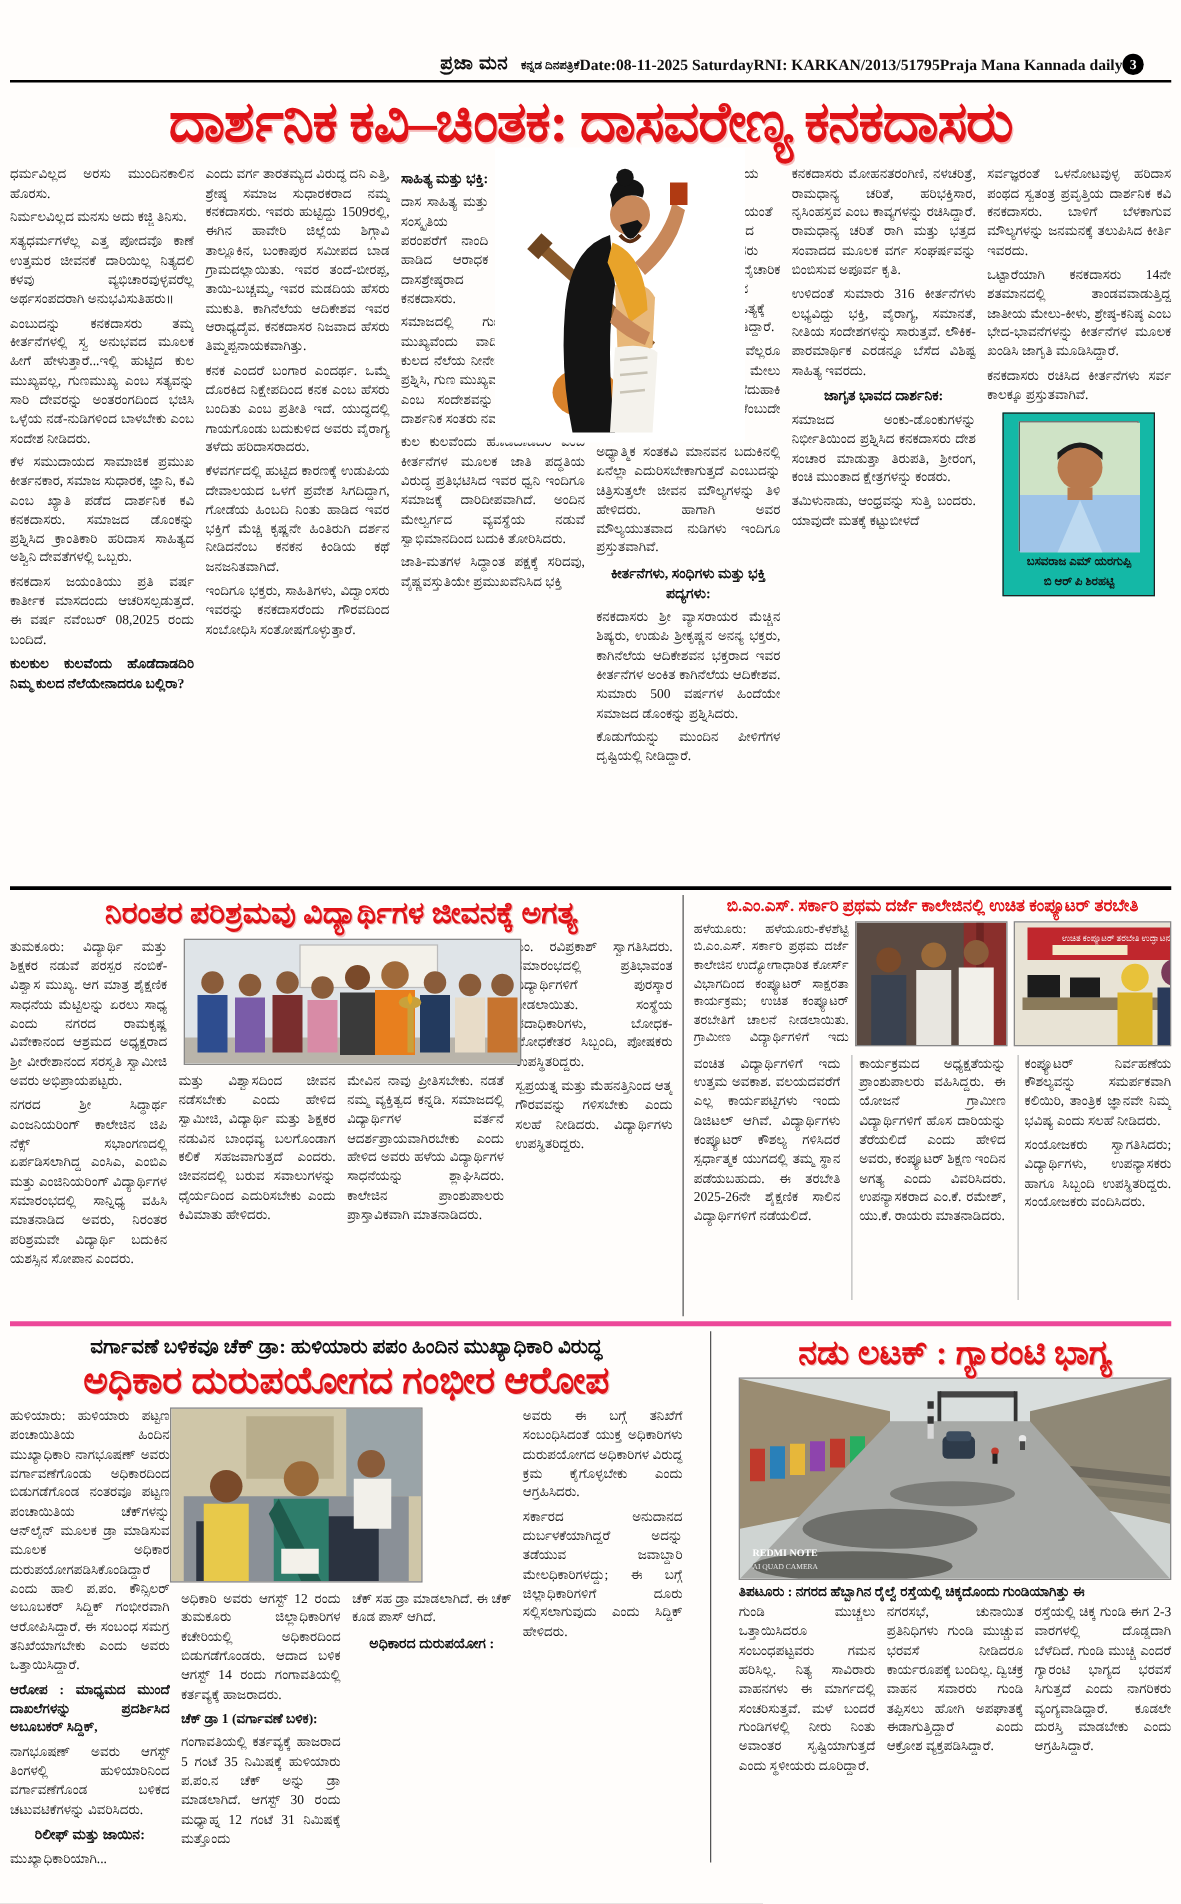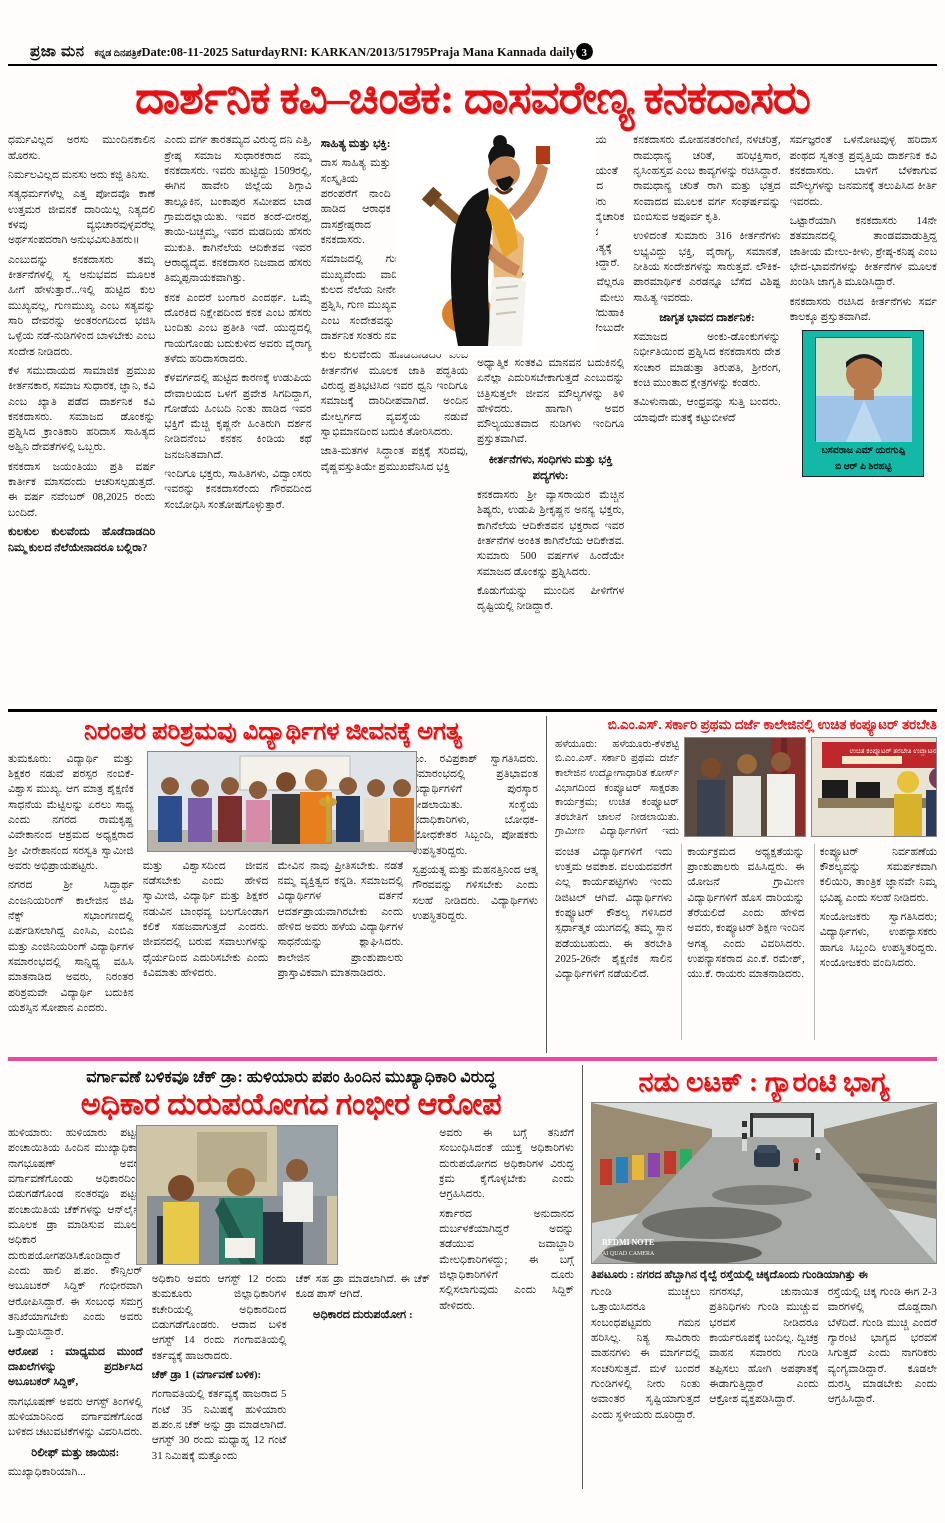--- a/index.html
+++ b/index.html
@@ -1,21 +1,21 @@
 <!DOCTYPE html>
 <html><head>
 <meta charset="utf-8">
 <style>
   * { box-sizing: border-box; margin: 0; padding: 0; }
   body { background:#777; font-family:"Liberation Serif","DejaVu Sans",serif; }
   .page { width:945px; height:1523px; background:#fffdfb; margin:0 auto; position:relative;
           padding:42px 8px 6px 8px; color:#101010; overflow:hidden; }
 
   
-  .hdr { display:flex; align-items:flex-end; justify-content:flex-start;
+  .hdr { display:flex; align-items:flex-end; justify-content:flex-end;
          border-bottom:2.5px solid #000; padding:0 22px 4px 22px; }
   .hdr .masthead { font-weight:bold; font-size:15px; letter-spacing:.5px; }
   .hdr .masthead-sub { font-size:9.5px; margin-left:6px; font-weight:bold; }
   .hdr .h-item { font-weight:bold; font-size:12.5px; }
   .pageno { width:17px; height:17px; border-radius:50%; background:#000; color:#fff;
             font-size:11px; font-weight:bold; display:flex; align-items:center; justify-content:center; }
 
   
   .mainline { text-align:center; color:#e01317; font-weight:bold; font-size:45px; line-height:1.05;
               padding:9px 0 4px 0; text-shadow:1px 1px 0 #f5b9b9; letter-spacing:-1px; }
@@ -46,21 +46,21 @@
   
   .a2l { width:552px; padding:4px 2px 4px 0; }
   .a2l h2 { color:#e01317; font-size:24px; text-align:center; line-height:1.1; padding:2px 0 6px 0;
             text-shadow:1px 1px 0 #f0c2c2; }
   .a2l-body { position:relative; height:302px; }
   .a2l-photo { position:absolute; left:139px; top:0; width:270px; height:101px; }
   .a2l-body .pad-photo { padding-top:107px; }
 
   
   .a2r { flex:1; padding:4px 0 4px 2px; }
-  .a2r h2 { color:#e01317; font-size:13.5px; text-align:right; line-height:1.15; padding:1px 0 4px 0; }
+  .a2r h2 { color:#e01317; font-size:13.5px; text-align:center; line-height:1.15; padding:1px 0 4px 0; }
   .a2r-top { display:flex; gap:5px; height:102px; }
   .a2r-c1 { width:60px; font-size:10.3px; }
   .a2r-cols { height:196px; margin-top:5px; }
   .a2r-cols .col { border-left:1px solid #bbb; padding-left:5px; }
   .a2r-cols .col:first-child { border-left:none; padding-left:0; }
 
   
   .a3 { width:580px; padding:4px 2px 0 0; }
   .a3 .kicker { font-weight:bold; font-size:16px; text-align:center; padding:3px 0 1px 0; }
   .a3 h2 { color:#e01317; font-size:30px; text-align:center; line-height:1.05; padding:1px 0 6px 0;
@@ -292,21 +292,21 @@
             <p class="b-p">ಕಾರ್ಯಕ್ರಮದ ಅಧ್ಯಕ್ಷತೆಯನ್ನು ಪ್ರಾಂಶುಪಾಲರು ವಹಿಸಿದ್ದರು. ಈ ಯೋಜನೆ ಗ್ರಾಮೀಣ ವಿದ್ಯಾರ್ಥಿಗಳಿಗೆ ಹೊಸ ದಾರಿಯನ್ನು ತೆರೆಯಲಿದೆ ಎಂದು ಹೇಳಿದ ಅವರು, ಕಂಪ್ಯೂಟರ್ ಶಿಕ್ಷಣ ಇಂದಿನ ಅಗತ್ಯ ಎಂದು ವಿವರಿಸಿದರು. ಉಪನ್ಯಾಸಕರಾದ ಎಂ.ಕೆ. ರಮೇಶ್, ಯು.ಕೆ. ರಾಯರು ಮಾತನಾಡಿದರು.</p>
           </div>
         <div class="col">
             <p class="b-p">ಕಂಪ್ಯೂಟರ್ ನಿರ್ವಹಣೆಯ ಕೌಶಲ್ಯವನ್ನು ಸಮರ್ಪಕವಾಗಿ ಕಲಿಯಿರಿ, ತಾಂತ್ರಿಕ ಜ್ಞಾನವೇ ನಿಮ್ಮ ಭವಿಷ್ಯ ಎಂದು ಸಲಹೆ ನೀಡಿದರು.</p>
             <p class="b-p">ಸಂಯೋಜಕರು ಸ್ವಾಗತಿಸಿದರು; ವಿದ್ಯಾರ್ಥಿಗಳು, ಉಪನ್ಯಾಸಕರು ಹಾಗೂ ಸಿಬ್ಬಂದಿ ಉಪಸ್ಥಿತರಿದ್ದರು. ಸಂಯೋಜಕರು ವಂದಿಸಿದರು.</p>
           </div>
       </div>
     </div>
   </div>
 
-  <div class="sec" style="border-bottom:none;">
+  <div class="sec" style="border-bottom:none;gap:14px;">
     <div class="a3">
       <div class="kicker">ವರ್ಗಾವಣೆ ಬಳಿಕವೂ ಚೆಕ್ ಡ್ರಾ: ಹುಳಿಯಾರು ಪಪಂ ಹಿಂದಿನ ಮುಖ್ಯಾಧಿಕಾರಿ ವಿರುದ್ಧ</div>
       <h2>ಅಧಿಕಾರ ದುರುಪಯೋಗದ ಗಂಭೀರ ಆರೋಪ</h2>
       <div class="a3-body">
         <div class="cols" style="height:100%;">
           <div class="col">
               <p class="b-p">ಹುಳಿಯಾರು: ಹುಳಿಯಾರು ಪಟ್ಟಣ ಪಂಚಾಯಿತಿಯ ಹಿಂದಿನ ಮುಖ್ಯಾಧಿಕಾರಿ ನಾಗಭೂಷಣ್ ಅವರು ವರ್ಗಾವಣೆಗೊಂಡು ಅಧಿಕಾರದಿಂದ ಬಿಡುಗಡೆಗೊಂಡ ನಂತರವೂ ಪಟ್ಟಣ ಪಂಚಾಯಿತಿಯ ಚೆಕ್‌ಗಳನ್ನು ಆನ್‌ಲೈನ್ ಮೂಲಕ ಡ್ರಾ ಮಾಡಿಸುವ ಮೂಲಕ ಅಧಿಕಾರ ದುರುಪಯೋಗಪಡಿಸಿಕೊಂಡಿದ್ದಾರೆ ಎಂದು ಹಾಲಿ ಪ.ಪಂ. ಕೌನ್ಸಿಲರ್ ಅಬೂಬಕರ್ ಸಿದ್ದಿಕ್ ಗಂಭೀರವಾಗಿ ಆರೋಪಿಸಿದ್ದಾರೆ. ಈ ಸಂಬಂಧ ಸಮಗ್ರ ತನಿಖೆಯಾಗಬೇಕು ಎಂದು ಅವರು ಒತ್ತಾಯಿಸಿದ್ದಾರೆ.</p>
               <p class="b-bold">ಆರೋಪ : ಮಾಧ್ಯಮದ ಮುಂದೆ ದಾಖಲೆಗಳನ್ನು ಪ್ರದರ್ಶಿಸಿದ ಅಬೂಬಕರ್ ಸಿದ್ದಿಕ್,</p>
               <p class="b-p">ನಾಗಭೂಷಣ್ ಅವರು ಆಗಸ್ಟ್ ತಿಂಗಳಲ್ಲಿ ಹುಳಿಯಾರಿನಿಂದ ವರ್ಗಾವಣೆಗೊಂಡ ಬಳಿಕದ ಚಟುವಟಿಕೆಗಳನ್ನು ವಿವರಿಸಿದರು.</p>
               <h4 class="b-sub">ರಿಲೀಫ್ ಮತ್ತು ಜಾಯಿನ:</h4>

